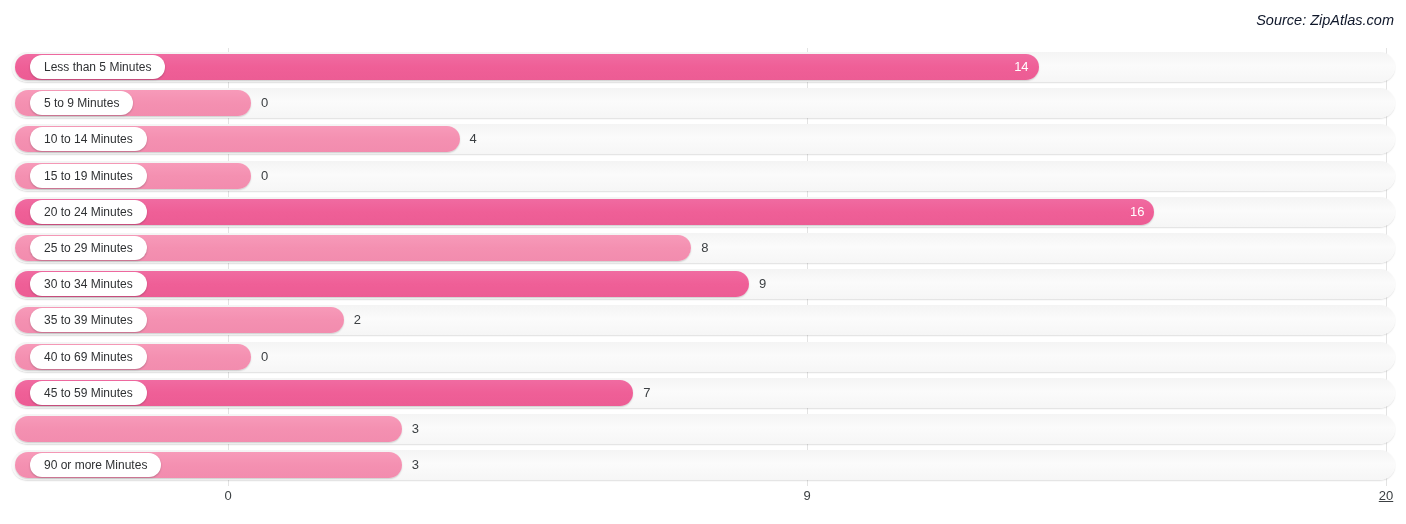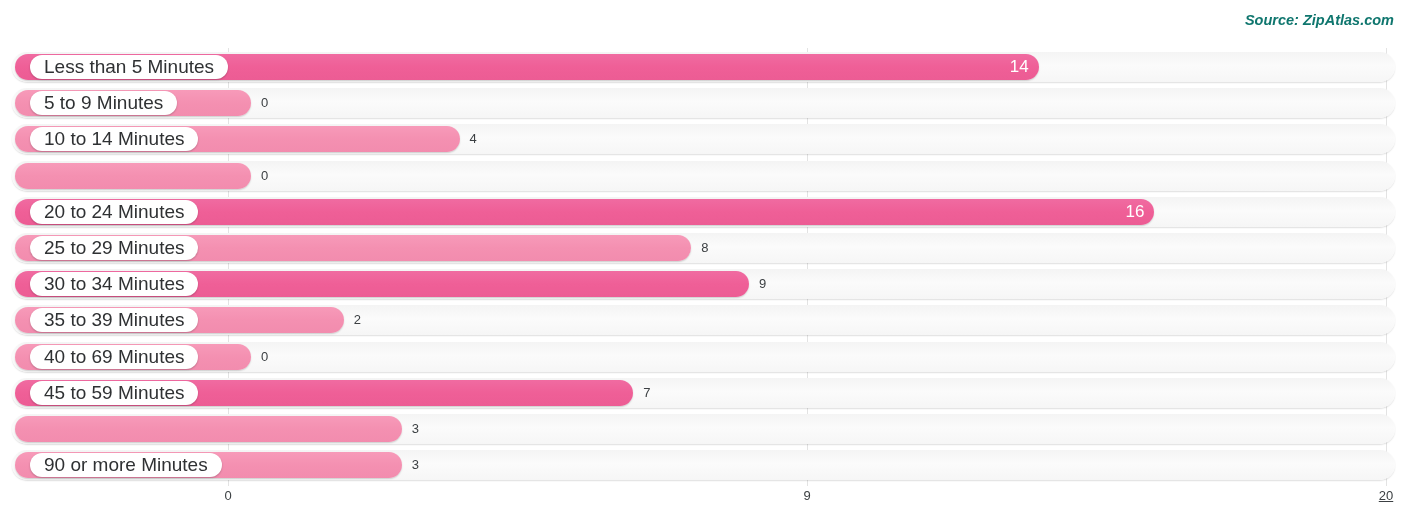--- a/index.html
+++ b/index.html
@@ -30,23 +30,22 @@
     color: #3c4043;
     font-weight: 400;
     white-space: nowrap;
   }
   .chart-source {
     position: absolute;
     right: 12px;
     top: 12px;
     font-size: 14.5px;
     font-style: italic;
-    color: #0f766e;
-    white-space: nowrap;
-    font-weight: bold;
+    color: #0f172a;
+    white-space: nowrap;
   }
 
   
   .plot-area {
     position: absolute;
     left: 0;
     top: 48px;
     width: 1406px;
     height: 438px;
   }
@@ -93,42 +92,42 @@
   }
   .bar-fill.light {
     background: linear-gradient(to bottom, #f79ab9 0%, #f490b1 50%, #f28cae 100%);
   }
   .value-inside {
     position: absolute;
     right: 10px;
     top: 0;
     height: 26px;
     line-height: 26px;
-    font-size: 17px;
+    font-size: 13px;
     color: #ffffff;
   }
   .value-outside {
     position: absolute;
     top: 0;
     height: 30px;
     line-height: 30px;
     font-size: 13px;
     color: #3c4043;
     white-space: nowrap;
   }
   .bar-label-pill {
     position: absolute;
     left: 30px;
     top: 3px;
     height: 24px;
     line-height: 24px;
     padding: 0 14px;
     background: #ffffff;
     border-radius: 12px;
-    font-size: 19px;
+    font-size: 12px;
     color: #2f3133;
     white-space: nowrap;
     box-shadow: 0 1px 2px rgba(0,0,0,0.22);
   }
 
   
   .axis-area {
     position: absolute;
     left: 0;
     top: 486px;
@@ -174,20 +173,21 @@
         <div class="bar-row" style="top: 76.4px;">
           <div class="bar-track"></div>
           <div class="bar-fill light" style="width: 444.6px;"></div>
           <div class="value-outside" style="left: 469.6px;">4</div>
           <div class="bar-label-pill">10 to 14 Minutes</div>
         </div>
         <div class="bar-row" style="top: 112.6px;">
           <div class="bar-track"></div>
           <div class="bar-fill light" style="width: 236px;"></div>
           <div class="value-outside" style="left: 261px;">0</div>
+          <div class="bar-label-pill">15 to 19 Minutes</div>
         </div>
         <div class="bar-row" style="top: 148.8px;">
           <div class="bar-track"></div>
           <div class="bar-fill dark" style="width: 1139.4px;">
             <div class="value-inside">16</div>
           </div>
           <div class="bar-label-pill">20 to 24 Minutes</div>
         </div>
         <div class="bar-row" style="top: 185px;">
           <div class="bar-track"></div>

